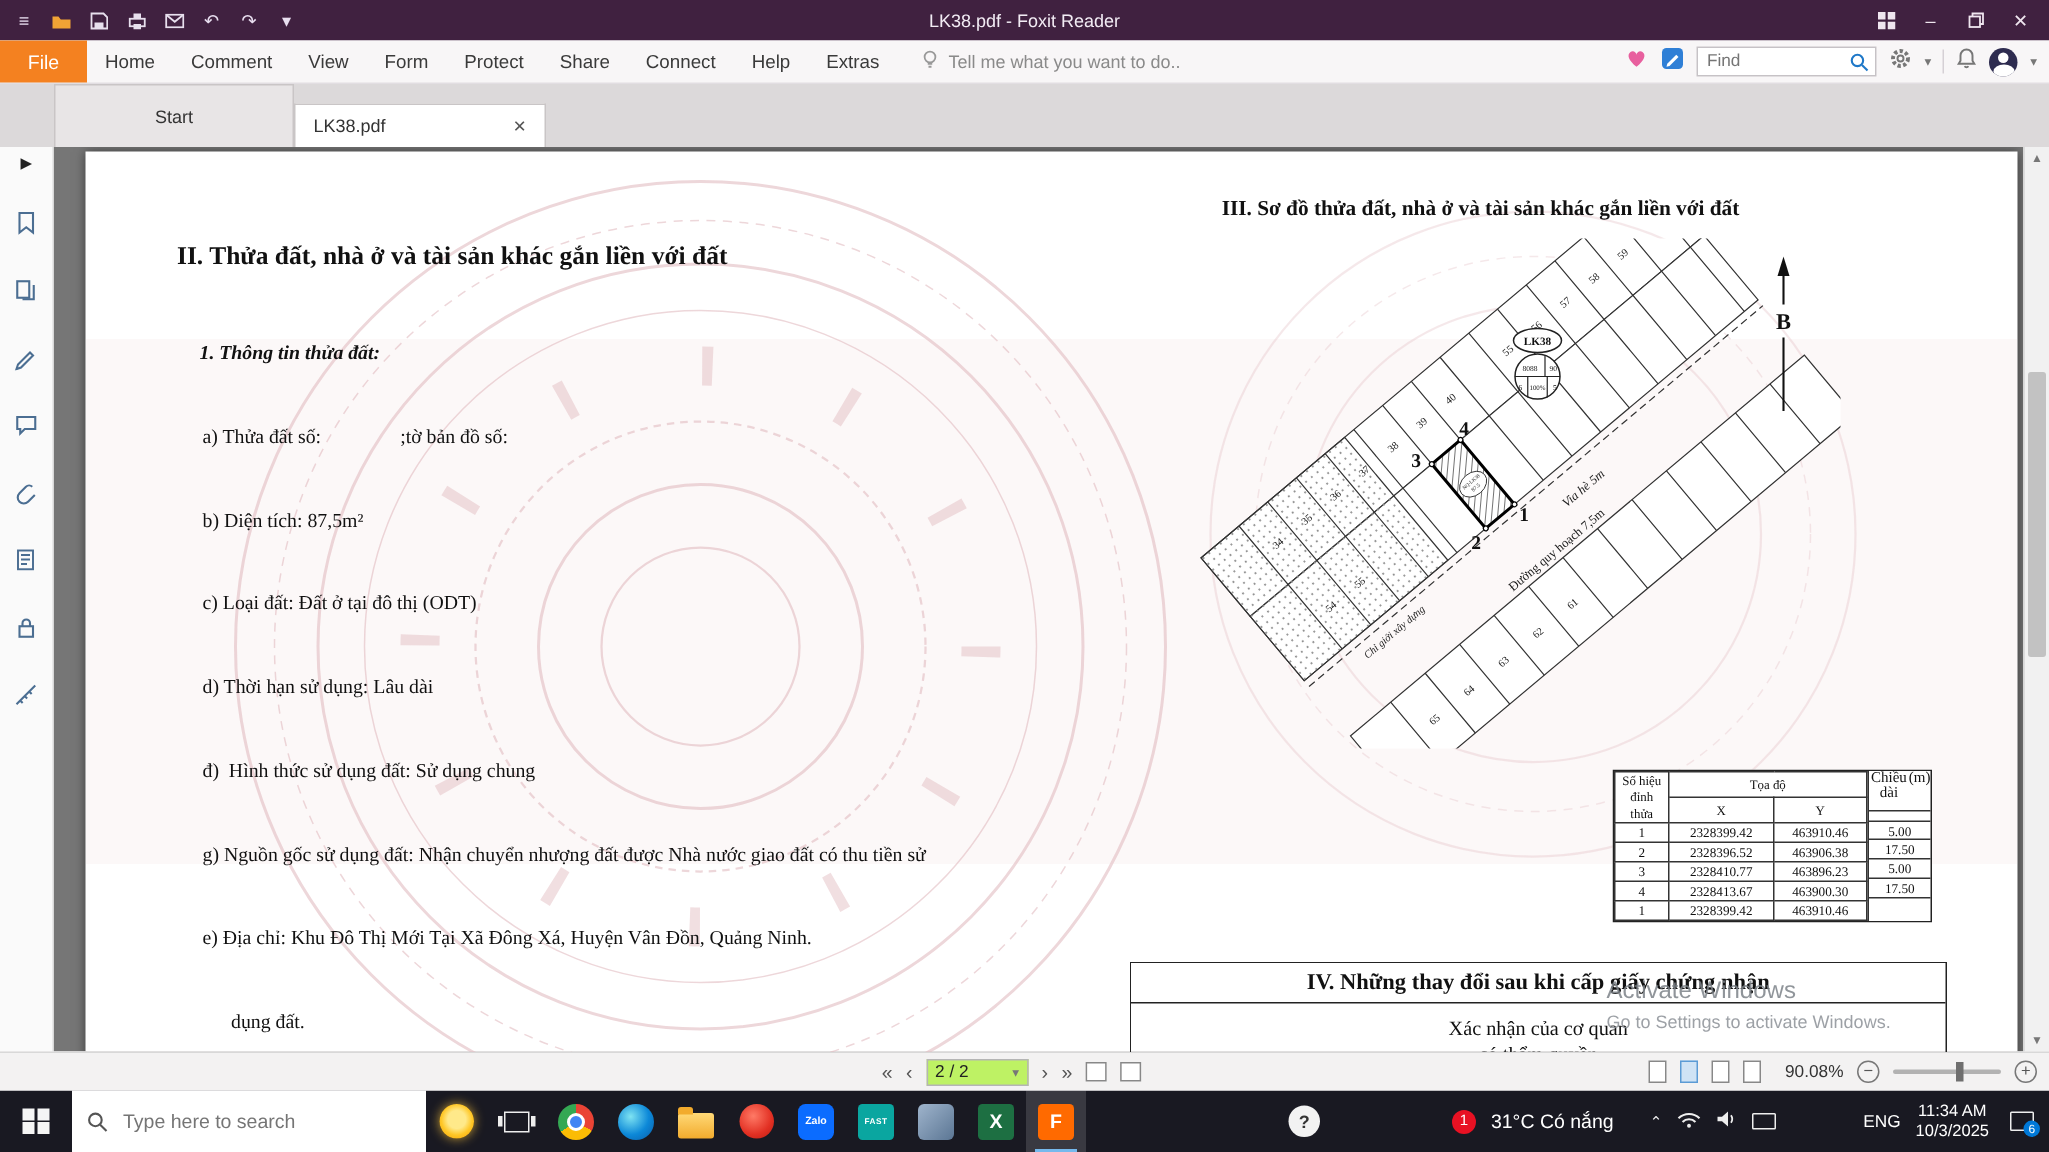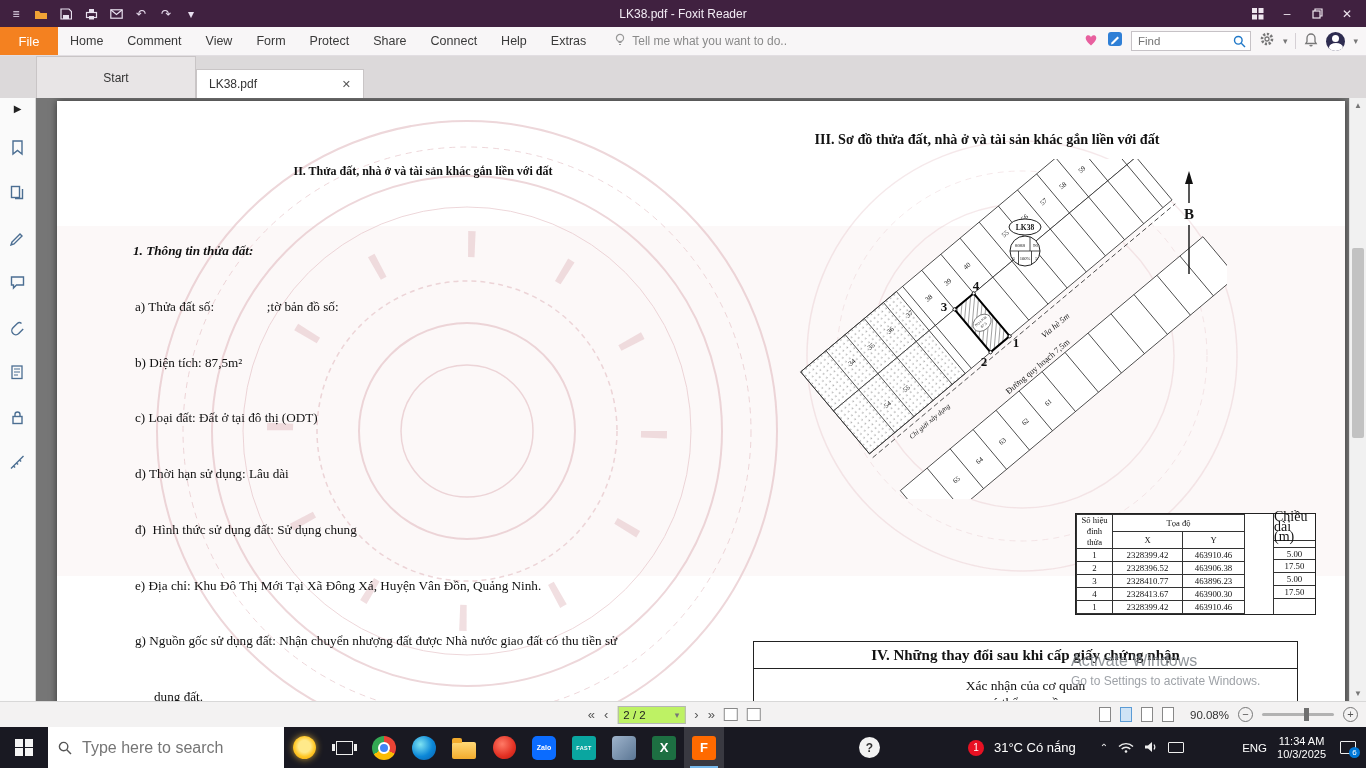--- a/index.html
+++ b/index.html
@@ -37,35 +37,35 @@
   
   .main{flex:1;display:flex;min-height:0;}
   .sidebar{width:36px;background:#fafafa;border-right:1px solid #d8d8d8;display:flex;flex-direction:column;align-items:center;padding-top:5px;}
   .sb-arrow{color:#222;font-size:10px;margin-bottom:24px;}
   .sb-icon{margin-bottom:27px;width:18px;height:18px;display:flex;align-items:center;justify-content:center;}
   .docarea{flex:1;background:#767676;position:relative;overflow:hidden;}
   .page{position:absolute;left:21px;top:3px;width:1288px;height:650px;background:#fff;box-shadow:0 0 7px rgba(0,0,0,.55);overflow:hidden;}
   .ornament{position:absolute;left:0;top:0;width:1288px;height:650px;z-index:0;}
 
   .doccol{position:absolute;left:61px;top:24px;width:610px;z-index:2;font-family:"Liberation Serif",serif;font-size:13.2px;color:#111;line-height:18.6px;white-space:pre-wrap;}
-  .h2{font-weight:bold;font-size:12px;margin-bottom:24px;text-align:center;}
+  .h2{font-weight:bold;font-size:17px;margin-bottom:8px;}
   .sub{font-weight:bold;font-style:italic;padding-left:15px;}
   .ln{padding-left:17px;}
   .cont{padding-left:36px;}
 
   .h3{position:absolute;left:690px;top:30px;width:480px;z-index:2;text-align:center;font-family:"Liberation Serif",serif;font-weight:bold;font-size:14.2px;color:#111;}
   .diagram{position:absolute;left:700px;top:58px;width:470px;height:340px;z-index:2;}
 
-  .ctable{position:absolute;left:1018px;top:412px;display:flex;z-index:2;background:#fff;border:1px solid #222;font-family:"Liberation Serif",serif;color:#111;gap:28px;}
+  .ctable{position:absolute;left:1018px;top:412px;display:flex;z-index:2;background:#fff;border:1px solid #222;font-family:"Liberation Serif",serif;color:#111;}
   .ctable table{border-collapse:collapse;}
   .ctable td{border:1px solid #333;font-size:8.8px;text-align:center;padding:0 2px;height:13px;line-height:11px;}
   .ctable .hd{font-size:8.6px;}
   .c-id{width:36px;}.c-x{width:70px;}.c-y{width:62px;}
   .lencol{width:42px;display:flex;flex-direction:column;border-left:1px solid #333;}
-  .lenhead{height:27px;border-bottom:1px solid #333;font-size:14px;display:flex;flex-direction:column;justify-content:center;line-height:10px;}
+  .lenhead{height:27px;border-bottom:1px solid #333;font-size:10px;text-align:center;display:flex;flex-direction:row;justify-content:center;line-height:10px;}
   .lenbody{position:relative;flex:1;}
   .lencell{position:absolute;left:0;right:0;height:13px;font-size:8.8px;text-align:center;line-height:13px;border-bottom:1px solid #333;}
   .lencell.first{border-top:1px solid #333;}
 
   .sec4{position:absolute;left:696px;top:540px;width:545px;z-index:2;border:1.5px solid #222;font-family:"Liberation Serif",serif;color:#111;}
   .sec4-title{height:27px;display:flex;align-items:center;justify-content:center;font-weight:bold;font-size:15px;border-bottom:1.5px solid #222;}
   .sec4-row{display:flex;height:85px;}
   .sec4-left{flex:1.55;border-right:1.5px solid #222;display:flex;justify-content:center;padding-top:8px;font-size:13.5px;}
   .sec4-right{flex:1;text-align:center;padding-top:8px;font-size:13.5px;line-height:17px;}
 
@@ -91,21 +91,21 @@
   .zcirc{width:15px;height:15px;border-radius:50%;border:1.2px solid #777;display:flex;align-items:center;justify-content:center;font-size:11px;color:#555;line-height:1;}
   .slider{width:72px;height:3px;background:#b2b2b2;position:relative;border-radius:2px;}
   .thumb{position:absolute;left:58%;top:-5px;width:5px;height:13px;background:#6f6f6f;}
 
   
   .taskbar{flex:0 0 41px;background:#191922;display:flex;align-items:stretch;color:#fff;}
   .tb-start{width:48px;display:flex;align-items:center;justify-content:center;}
   .winlogo{display:grid;grid-template-columns:8px 8px;gap:1.5px;}
   .winlogo span{width:8px;height:8px;background:#f5f5f5;}
   .tb-search{width:236px;background:#fff;display:flex;align-items:center;gap:8px;padding:0 10px;}
-  .tb-search input{border:none;outline:none;font-size:16px;color:#ec4899;width:170px;font-family:inherit;}
+  .tb-search input{border:none;outline:none;font-size:13px;color:#ec4899;width:170px;font-family:inherit;}
   .tb-btn{width:40px;display:flex;align-items:center;justify-content:center;}
   .sun{width:23px;height:23px;border-radius:50%;background:radial-gradient(circle at 50% 45%,#ffe98a 0 35%,#ffc727 60%,#f39b00 100%);box-shadow:0 0 7px rgba(255,200,60,.75);}
   .tview{width:17px;height:14px;border:1.6px solid #eee;position:relative;}
   .tview::before{content:"";position:absolute;left:-5px;top:2px;width:3px;height:7px;background:#eee;}
   .tview::after{content:"";position:absolute;right:-5px;top:2px;width:3px;height:7px;background:#eee;}
   .app{width:40px;display:flex;align-items:center;justify-content:center;position:relative;}
   .app.active{background:rgba(255,255,255,.14);}
   .app.active::after{content:"";position:absolute;bottom:0;left:6px;right:6px;height:2px;background:#76b9ed;}
   .chrome{width:24px;height:24px;border-radius:50%;background:conic-gradient(#ea4335 0 33%,#fbbc05 0 66%,#34a853 0 100%);position:relative;}
   .chrome::after{content:"";position:absolute;inset:6px;border-radius:50%;background:#4285f4;border:2px solid #fff;}
@@ -317,22 +317,22 @@
         </svg>
 
         <div class="doccol">
           <div class="h2">II. Thửa đất, nhà ở và tài sản khác gắn liền với đất</div>
           <div class="sub">1. Thông tin thửa đất:</div>
           <div class="ln">a) Thửa đất số:                ;tờ bản đồ số:</div>
           <div class="ln">b) Diện tích: 87,5m²</div>
           <div class="ln">c) Loại đất: Đất ở tại đô thị (ODT)</div>
           <div class="ln">d) Thời hạn sử dụng: Lâu dài</div>
           <div class="ln">đ)  Hình thức sử dụng đất: Sử dụng chung</div>
+          <div class="ln">g) Nguồn gốc sử dụng đất: Nhận chuyển nhượng đất được Nhà nước giao đất có thu tiền sử</div>
           <div class="ln">e) Địa chỉ: Khu Đô Thị Mới Tại Xã Đông Xá, Huyện Vân Đồn, Quảng Ninh.</div>
-          <div class="ln">g) Nguồn gốc sử dụng đất: Nhận chuyển nhượng đất được Nhà nước giao đất có thu tiền sử</div>
           <div class="ln cont">dụng đất.</div>
           
           
           
           
         </div>
 
         <div class="h3">III. Sơ đồ thửa đất, nhà ở và tài sản khác gắn liền với đất</div>
 
         <svg class="diagram" viewBox="0 0 470 340">

